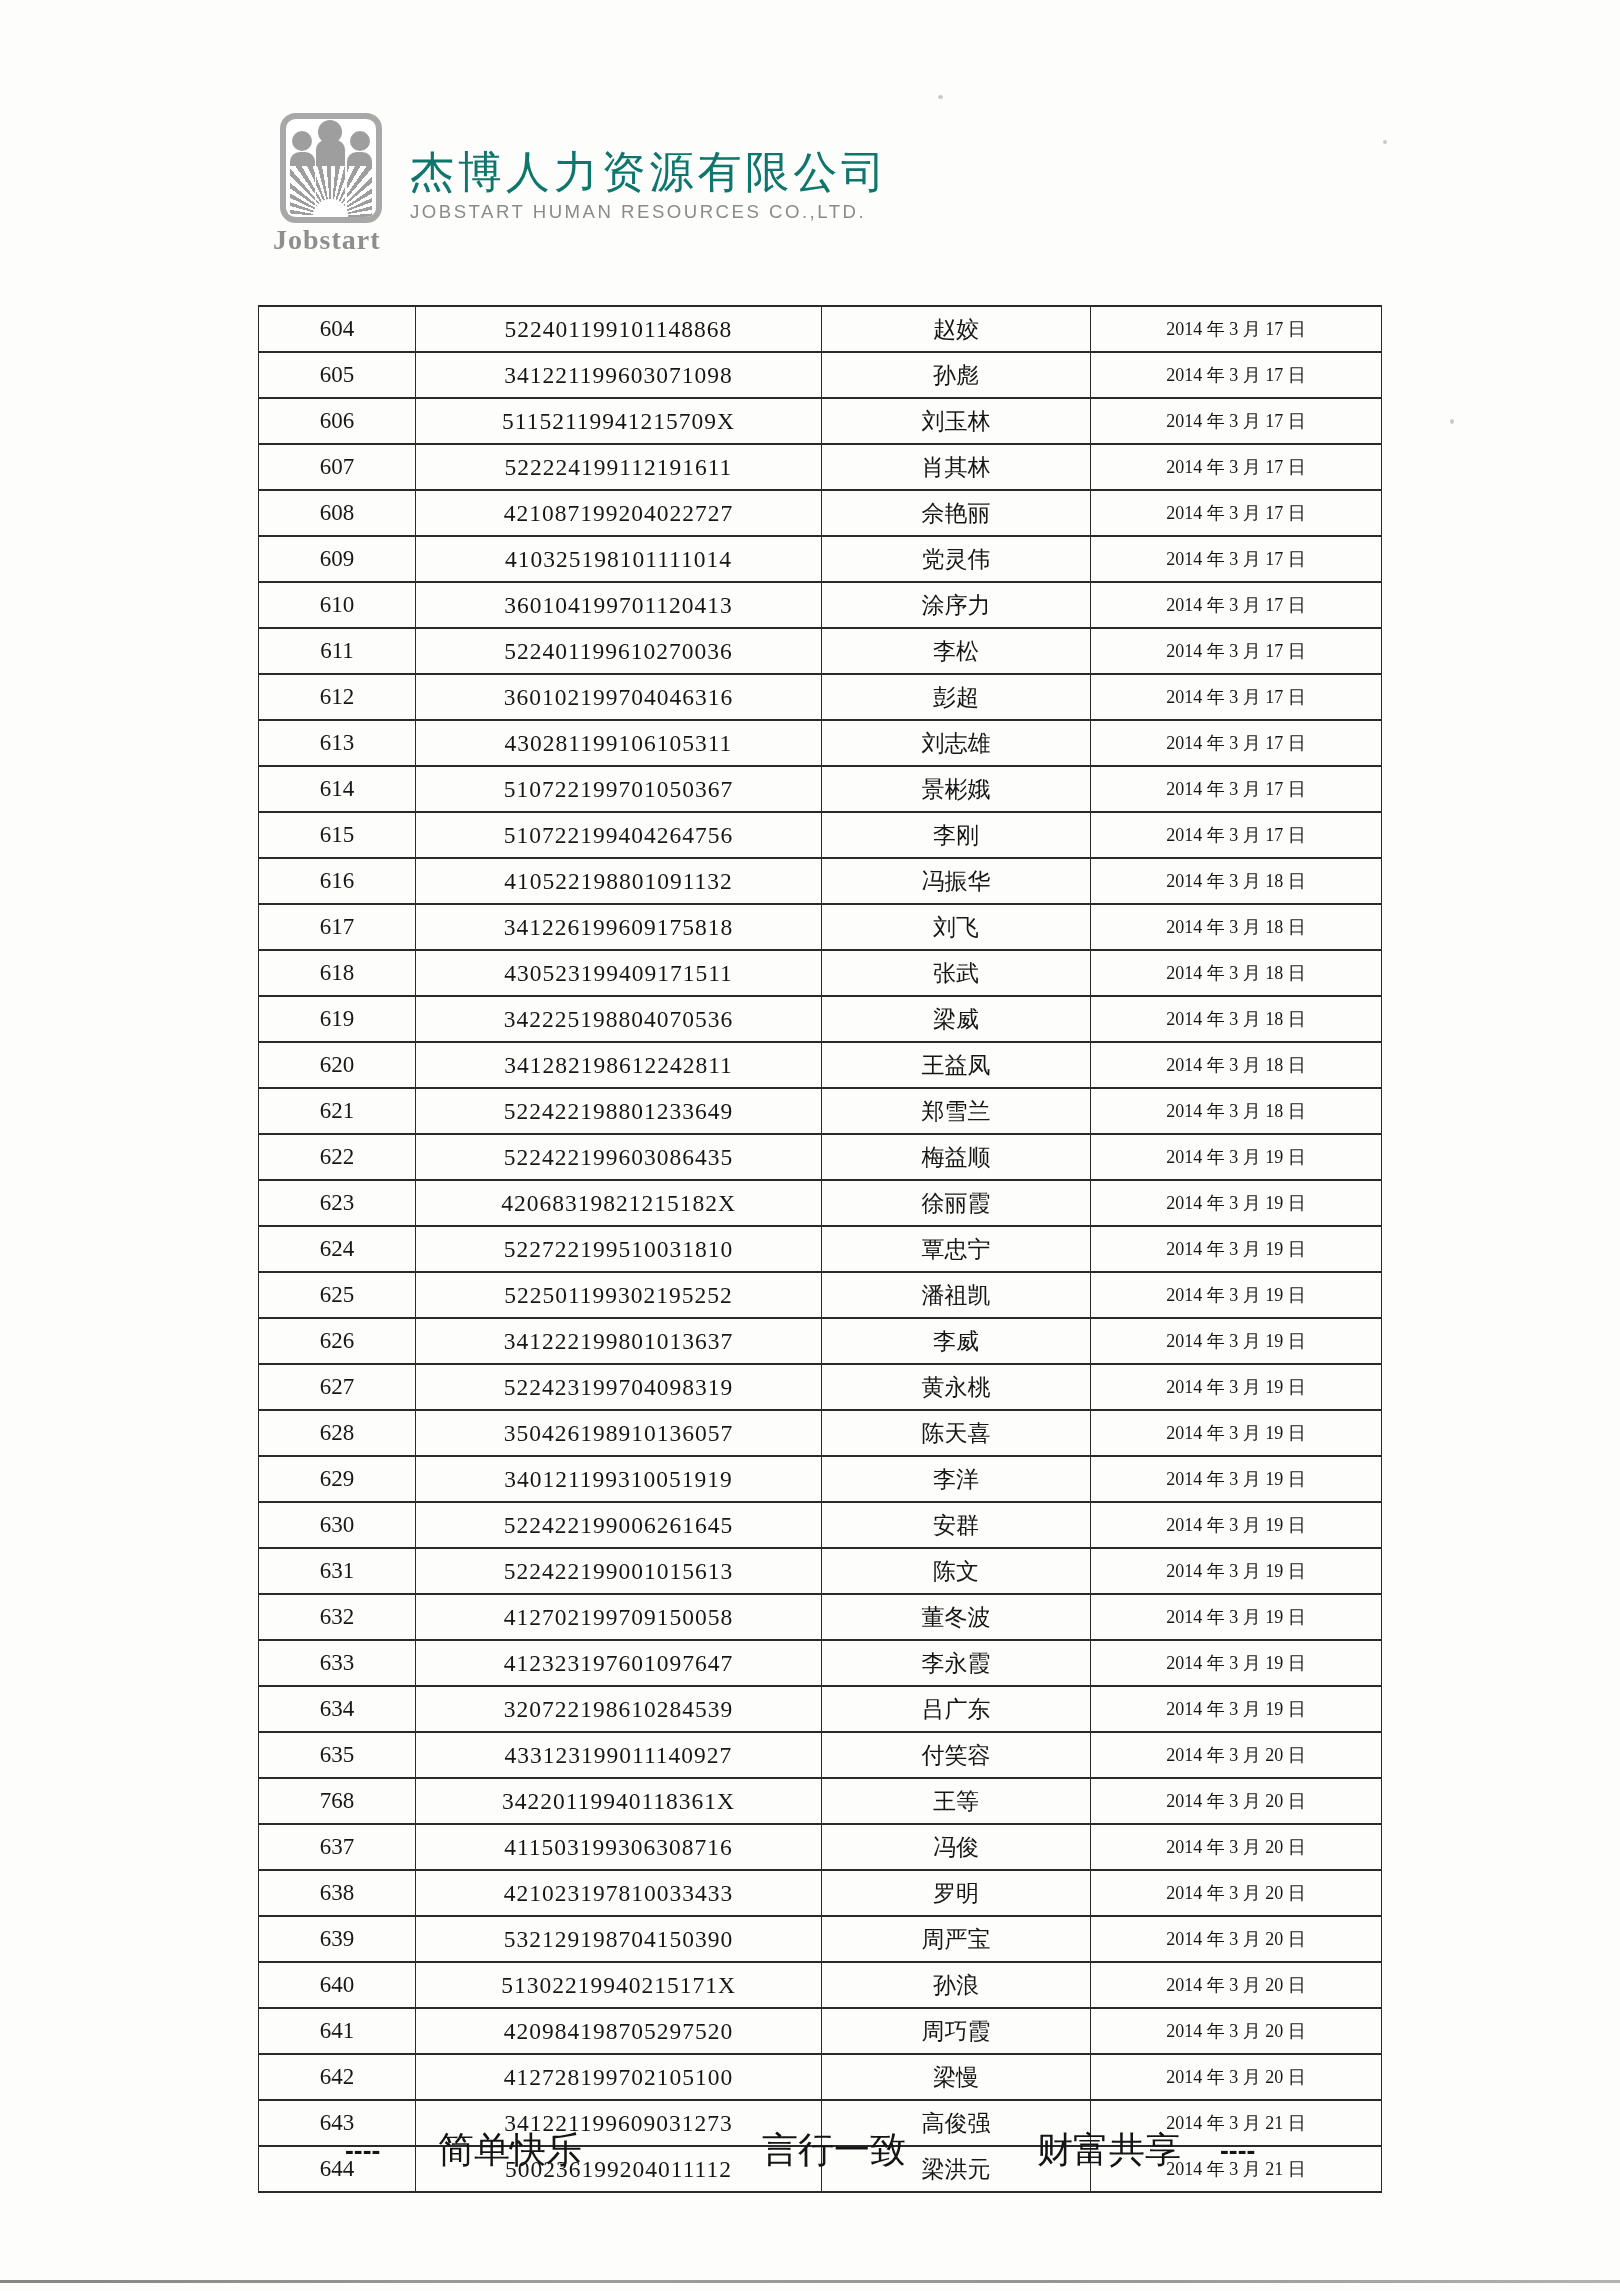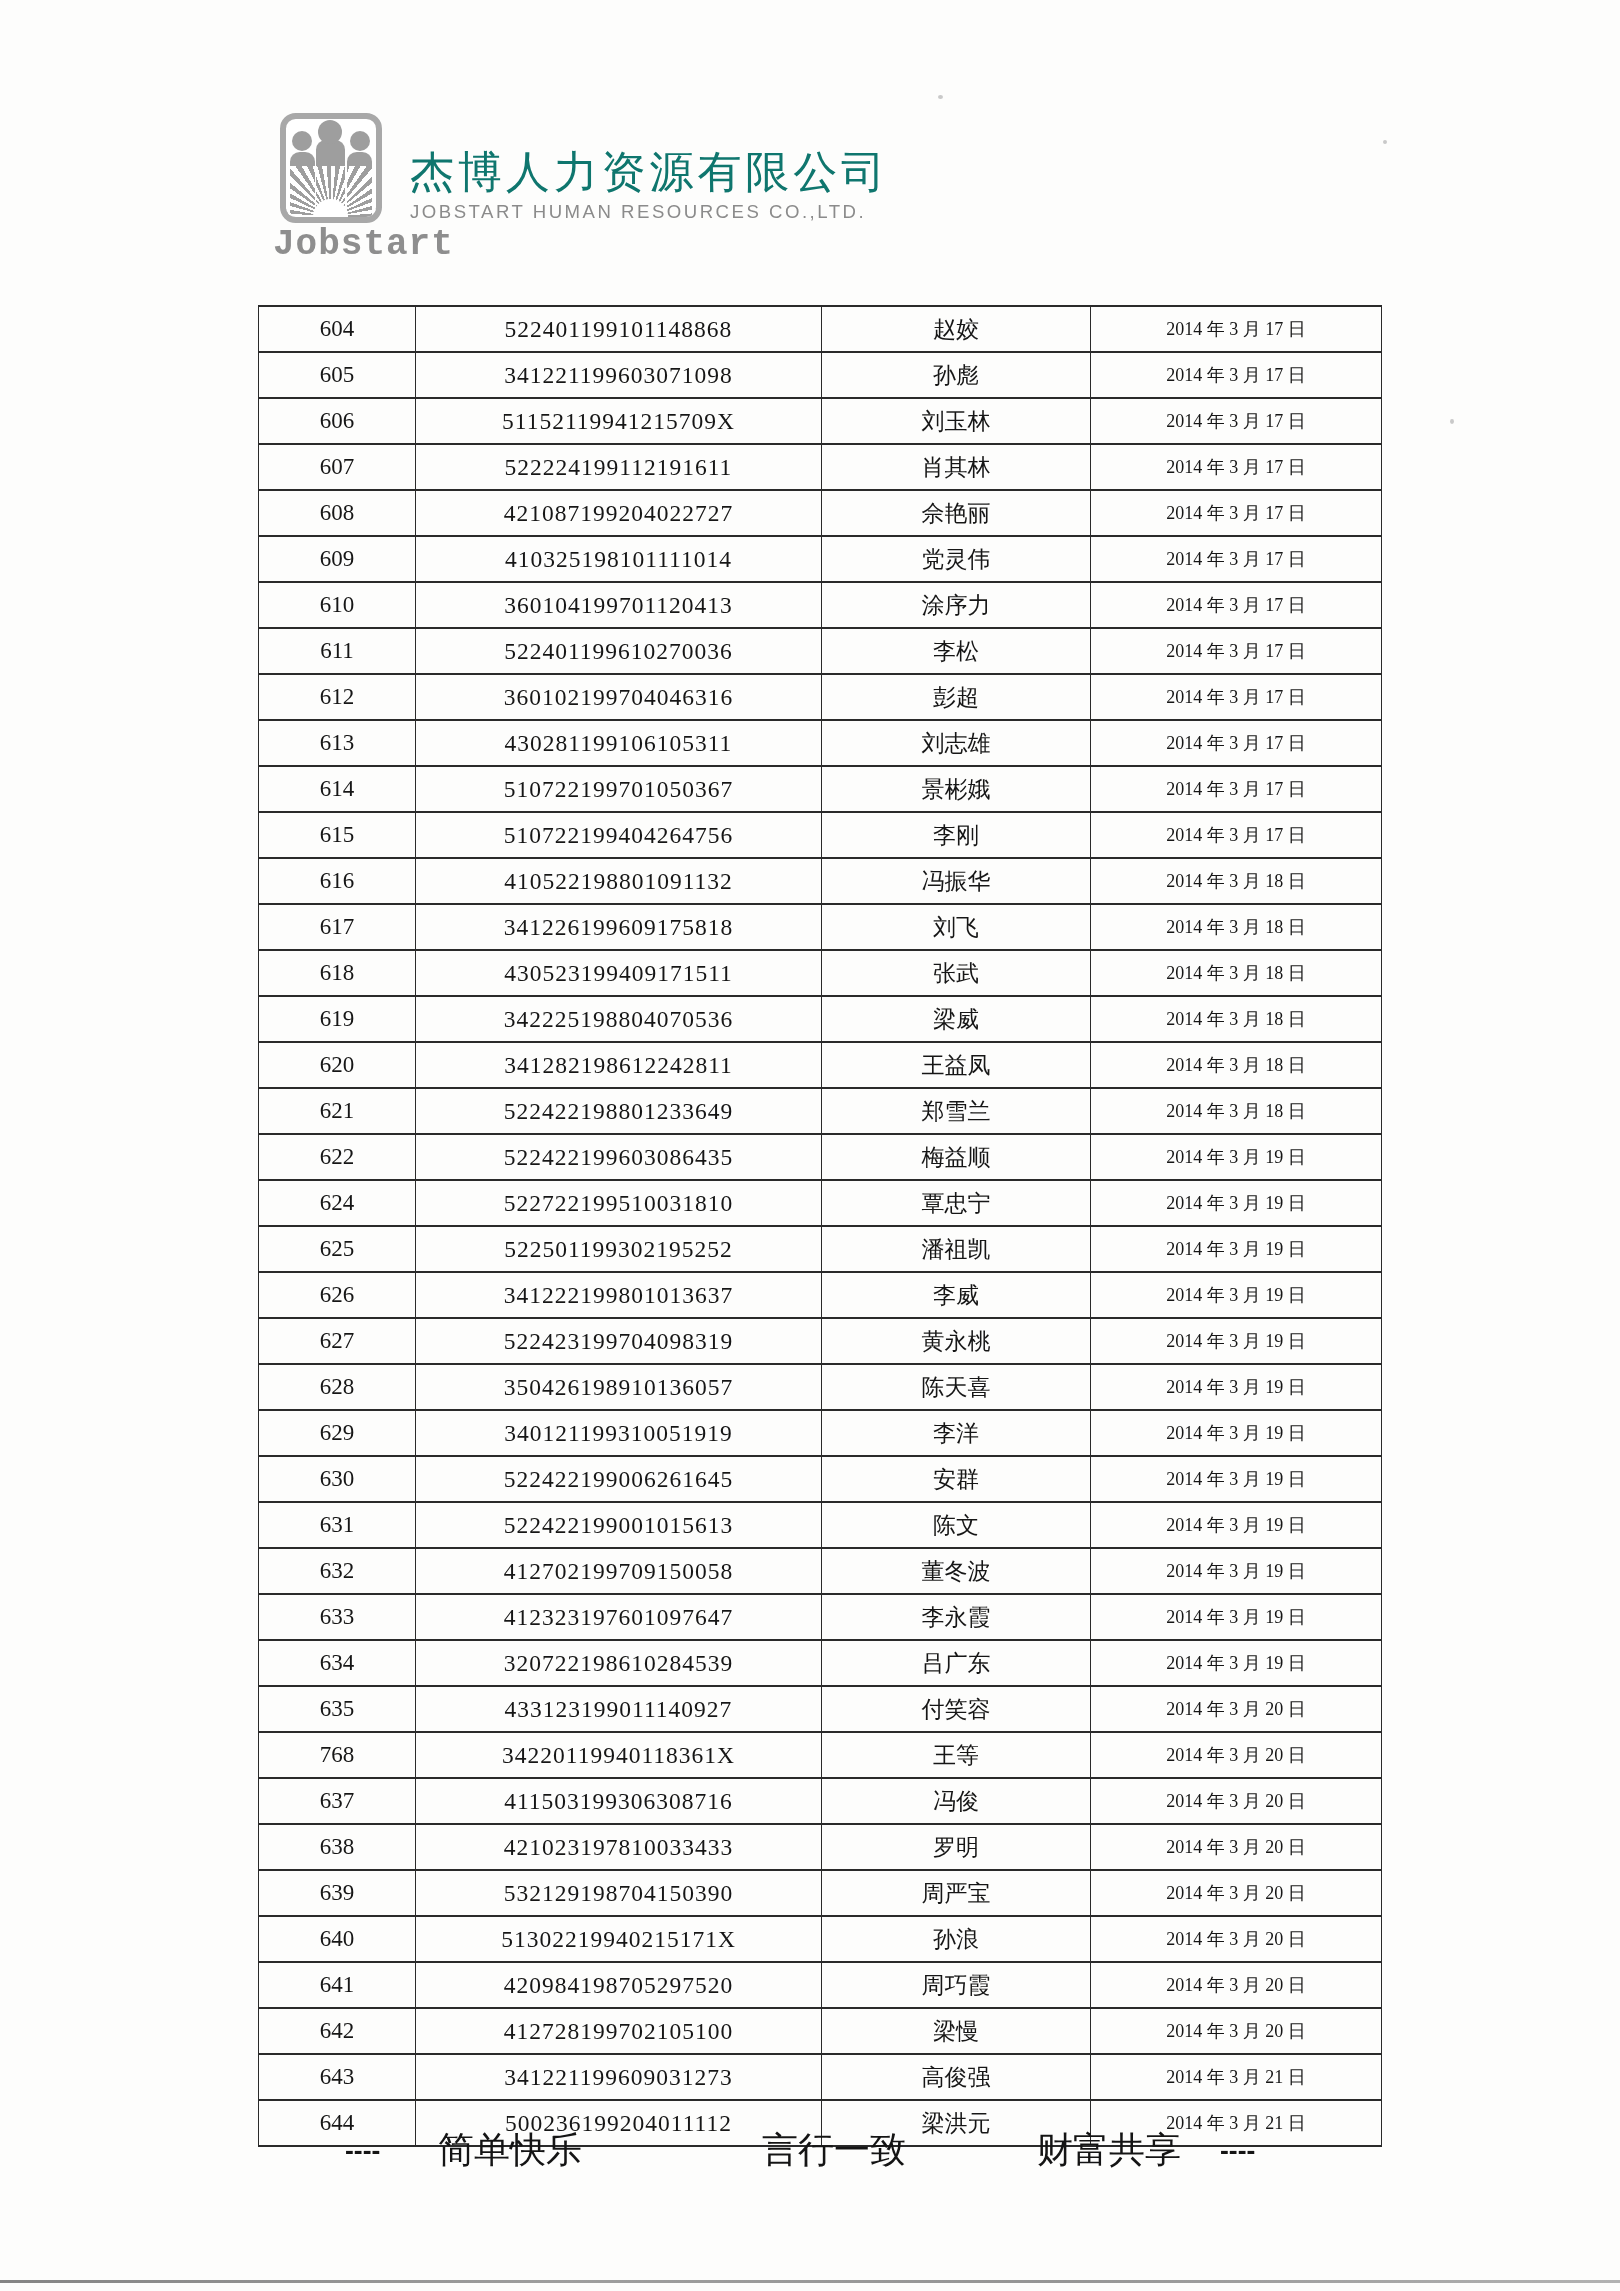--- a/index.html
+++ b/index.html
@@ -30,22 +30,22 @@
     position:absolute;left:0;bottom:0;width:90px;height:51px;
     background:repeating-conic-gradient(from 265deg at 50% 100%,
       rgba(255,255,255,0) 0deg 5deg,#ffffff 5deg 10deg);
   }
   .sun{
     position:absolute;left:50%;bottom:0;width:35px;height:17.6px;margin-left:-17.6px;
     background:#fff;border-radius:17.6px 17.6px 0 0;
   }
   .logo-word{
     position:absolute;left:0;top:114px;width:127px;
-    font-family:Liberation Mono, monospace;
-    font-weight:bold;font-size:36px;color:#8e8e8e;letter-spacing:1px;
+    font-family:Liberation Serif, serif;
+    font-weight:bold;font-size:28px;color:#8e8e8e;letter-spacing:1px;
   }
   .company{position:absolute;left:410px;top:147px;}
   .company-zh{
     font-size:44px;color:#0f766e;letter-spacing:3.9px;line-height:51px;
     font-family:"Liberation Serif","DejaVu Serif",serif;
   }
   .company-en{
     margin-top:2.9px;
     font-family:Liberation Sans, sans-serif;
     font-size:18.6px;color:#8b8b8b;letter-spacing:2.5px;
@@ -249,20 +249,26 @@
     <td class="c-date">2014 年 3 月 18 日</td>
   </tr>
 
   <tr>
     <td class="c-no">622</td>
     <td class="c-id">522422199603086435</td>
     <td class="c-name">梅益顺</td>
     <td class="c-date">2014 年 3 月 19 日</td>
   </tr>
 
+  <tr>
+    <td class="c-no">623</td>
+    <td class="c-id">42068319821215182X</td>
+    <td class="c-name">徐丽霞</td>
+    <td class="c-date">2014 年 3 月 19 日</td>
+  </tr>
 
   <tr>
     <td class="c-no">624</td>
     <td class="c-id">522722199510031810</td>
     <td class="c-name">覃忠宁</td>
     <td class="c-date">2014 年 3 月 19 日</td>
   </tr>
 
   <tr>
     <td class="c-no">625</td>

